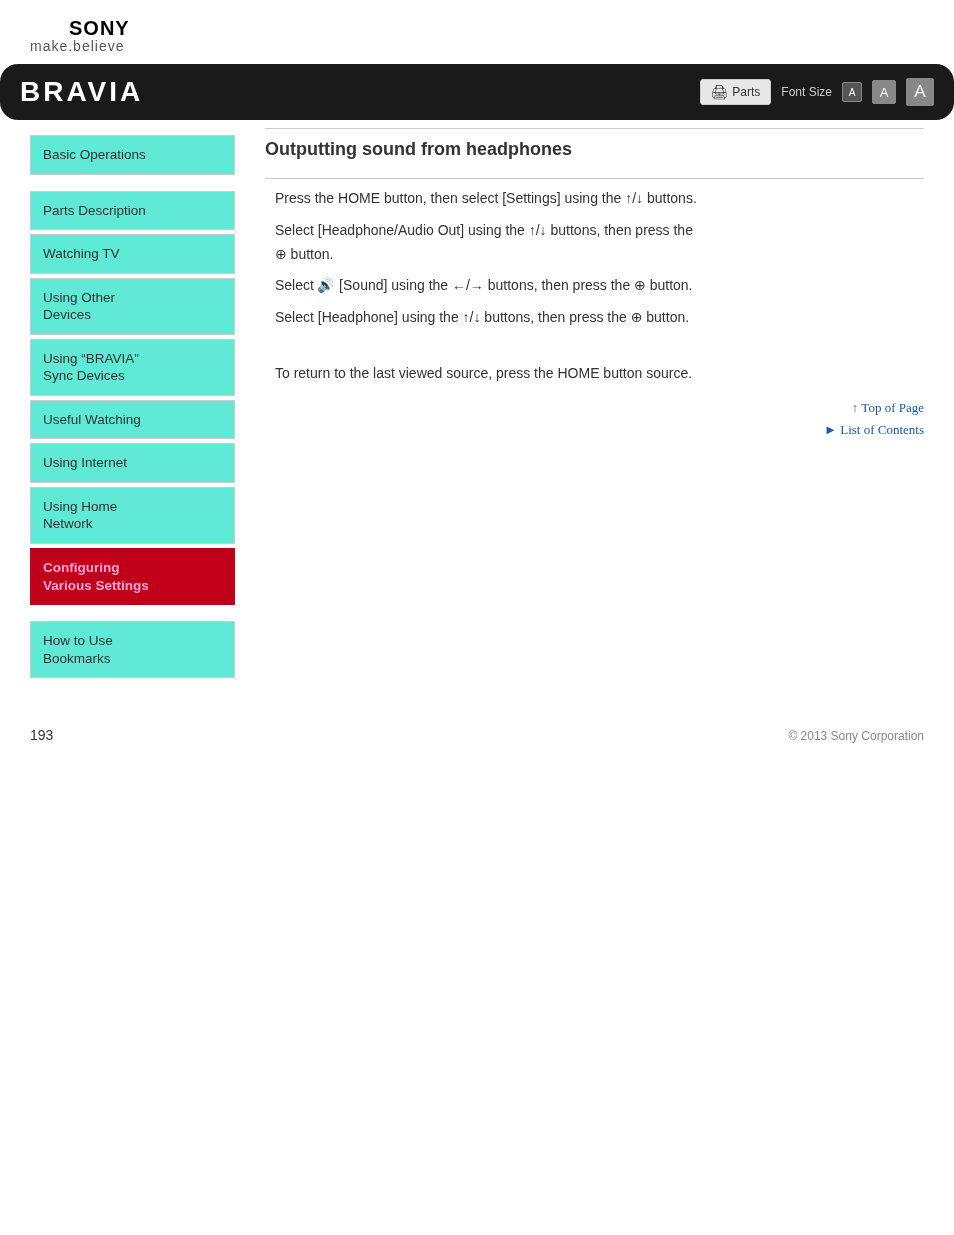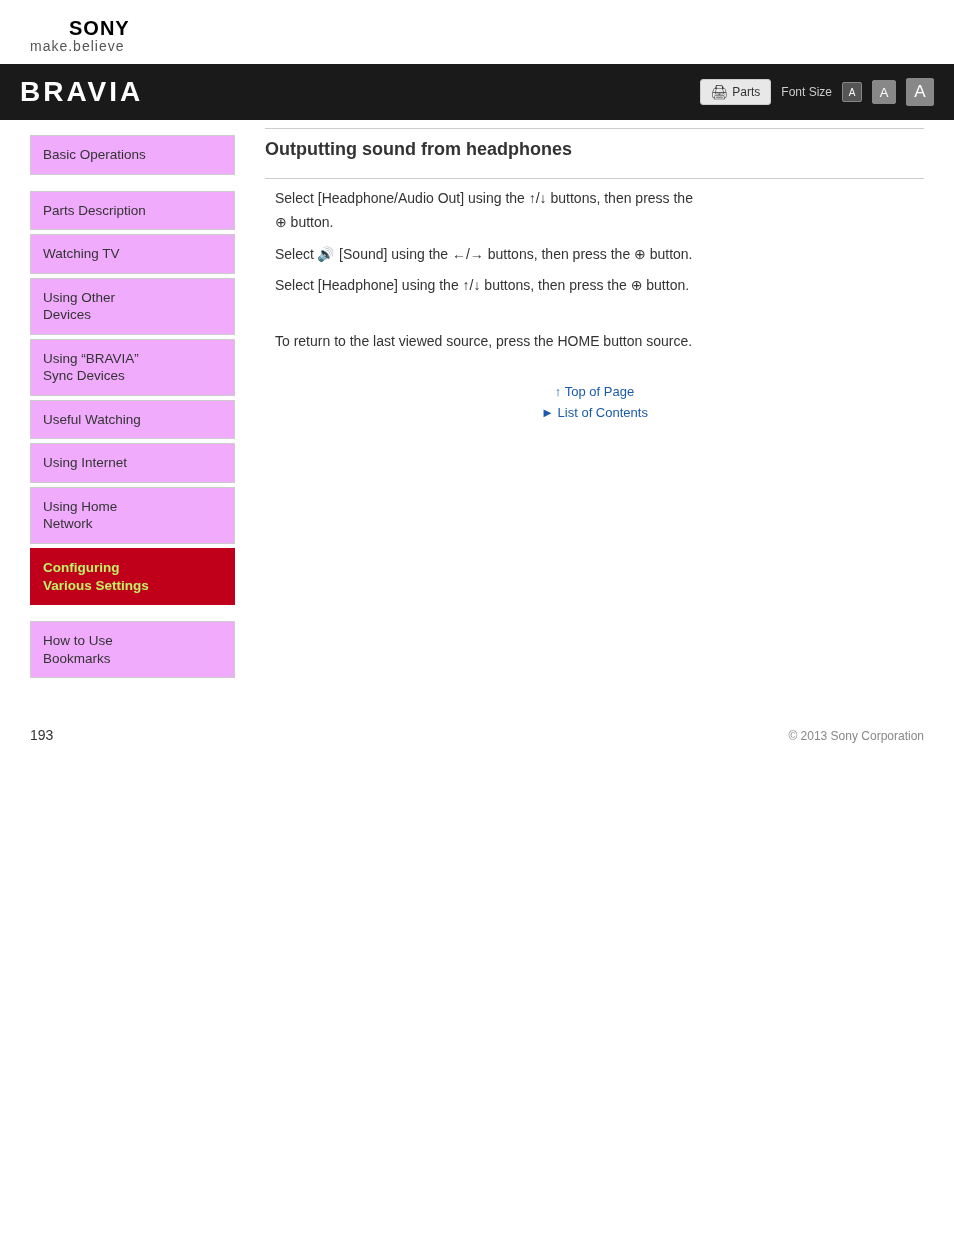--- a/index.html
+++ b/index.html
@@ -31,20 +31,21 @@
     }
 
     
     .header-bar {
       background: #1a1a1a;
       padding: 12px 20px;
       display: flex;
       align-items: center;
       justify-content: space-between;
       margin: 0;
+      border-radius: 18px;
     }
     .bravia-title {
       color: #fff;
       font-size: 28px;
       font-weight: bold;
       letter-spacing: 3px;
     }
     .header-controls {
       display: flex;
       align-items: center;
@@ -104,26 +105,26 @@
       padding: 15px 10px 15px 30px;
       flex-shrink: 0;
     }
     .nav-item {
       border: 1px solid #ccc;
       padding: 10px 12px;
       margin-bottom: 4px;
       font-size: 13.5px;
       color: #333;
       cursor: pointer;
-      background: #f0abfc;
+      background: #5eead4;
       line-height: 1.3;
     }
     .nav-item.active {
       background: #c0001a;
-      color: #bef264;
+      color: #f9a8d4;
       border-color: #c0001a;
       font-weight: bold;
     }
     .nav-spacer {
       height: 12px;
     }
 
     
     .content-area {
       flex: 1;
@@ -169,23 +170,24 @@
       line-height: 1.7;
       font-size: 14px;
       color: #333;
     }
     .body-text p {
       margin-bottom: 8px;
     }
 
     
     .footer-links {
-      margin-top: 30px;
-      text-align: center;
+      margin-top: 14px;
+      text-align: right;
       padding-right: 0;
+      font-family: Liberation Serif, serif;
     }
     .footer-links a {
       color: #1a5aaa;
       text-decoration: none;
       font-size: 13px;
       display: block;
       margin-bottom: 6px;
     }
 
     
@@ -249,20 +251,21 @@
 
     <hr class="divider">
 
     <div class="page-title-area">
       <div class="page-title">Outputting sound from headphones</div>
     </div>
 
     <hr class="divider">
 
     <div class="body-text">
+      <p>Press the HOME button, then select [Settings] using the ↑/↓ buttons.</p>
       <p>Select [Headphone/Audio Out] using the ↑/↓ buttons, then press the<br>⊕ button.</p>
       <p>Select 🔊 [Sound] using the ←/→ buttons, then press the ⊕ button.</p>
       <p>Select [Headphone] using the ↑/↓ buttons, then press the ⊕ button.</p>
       <br>
       <p>To return to the last viewed source, press the HOME button source.</p>
     </div>
 
     <div class="footer-links">
       <a href="#">
         <span class="up-arrow">↑</span>

